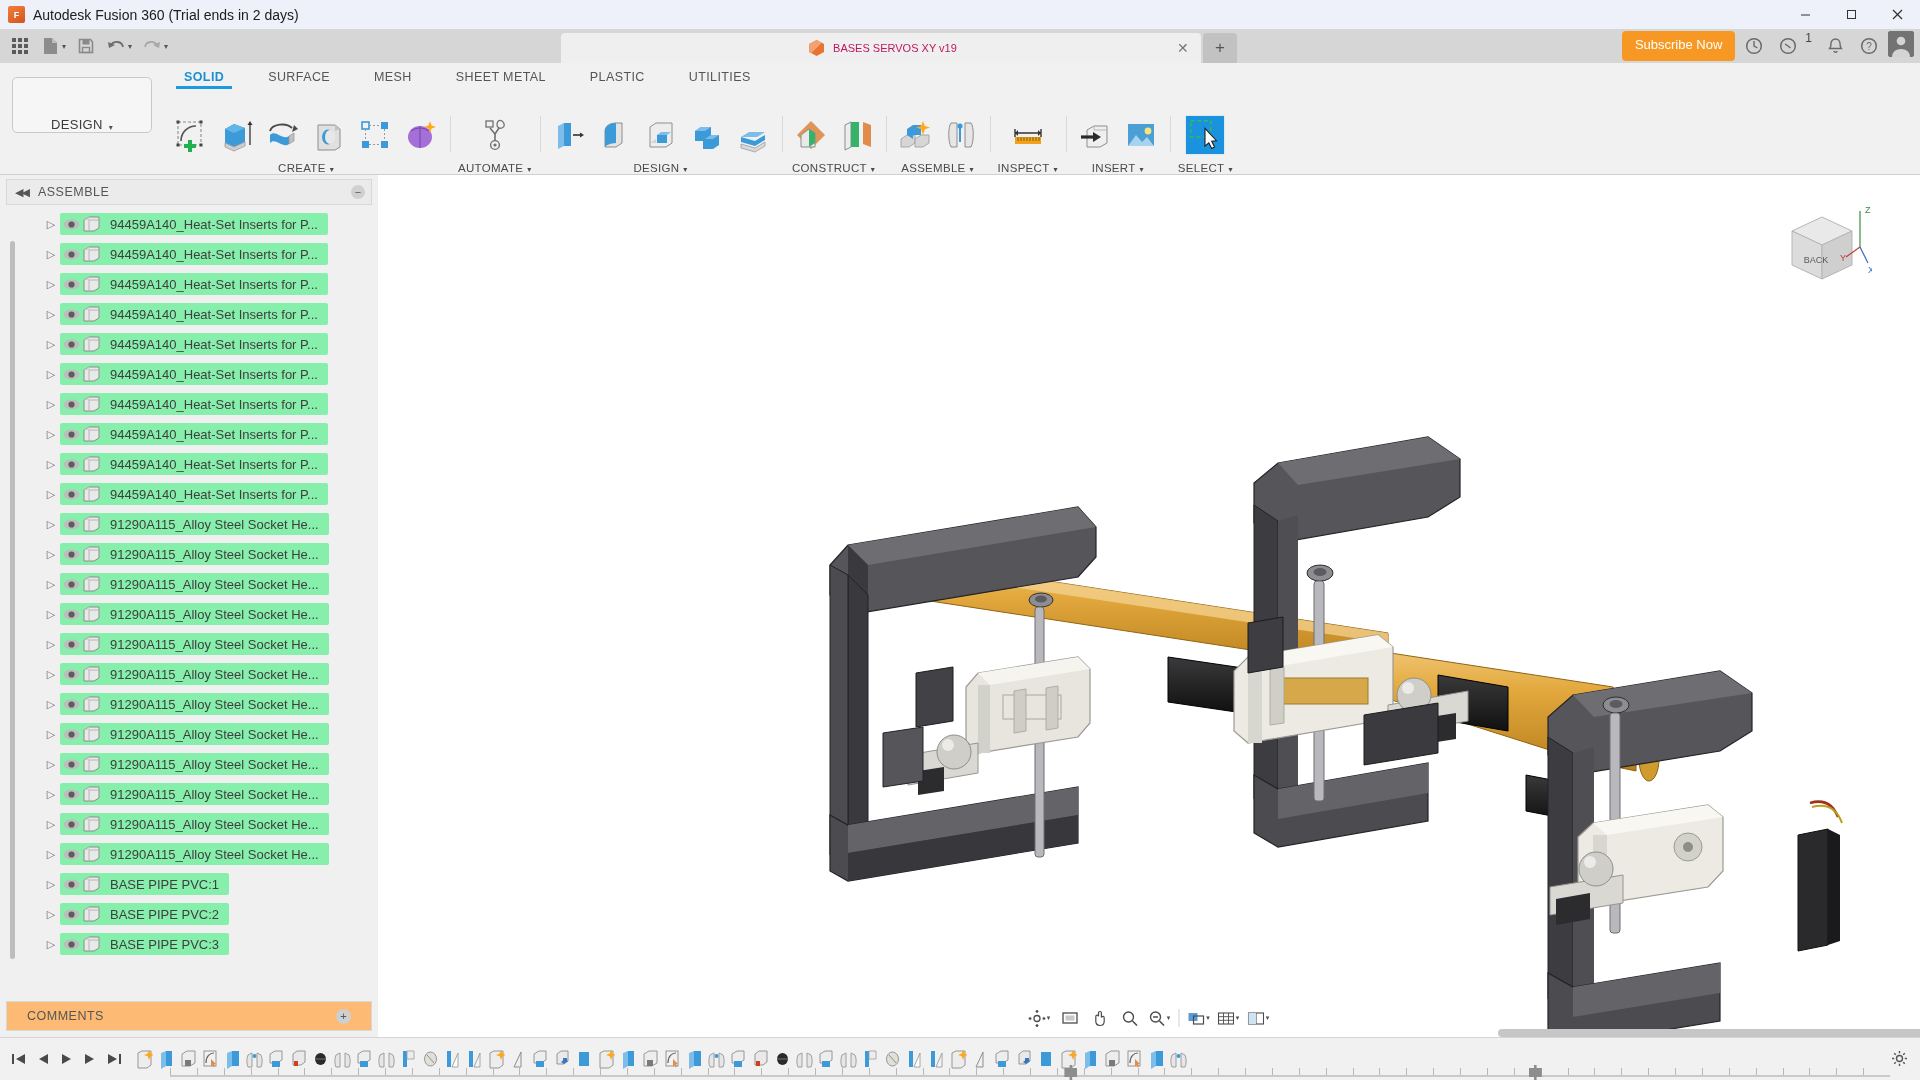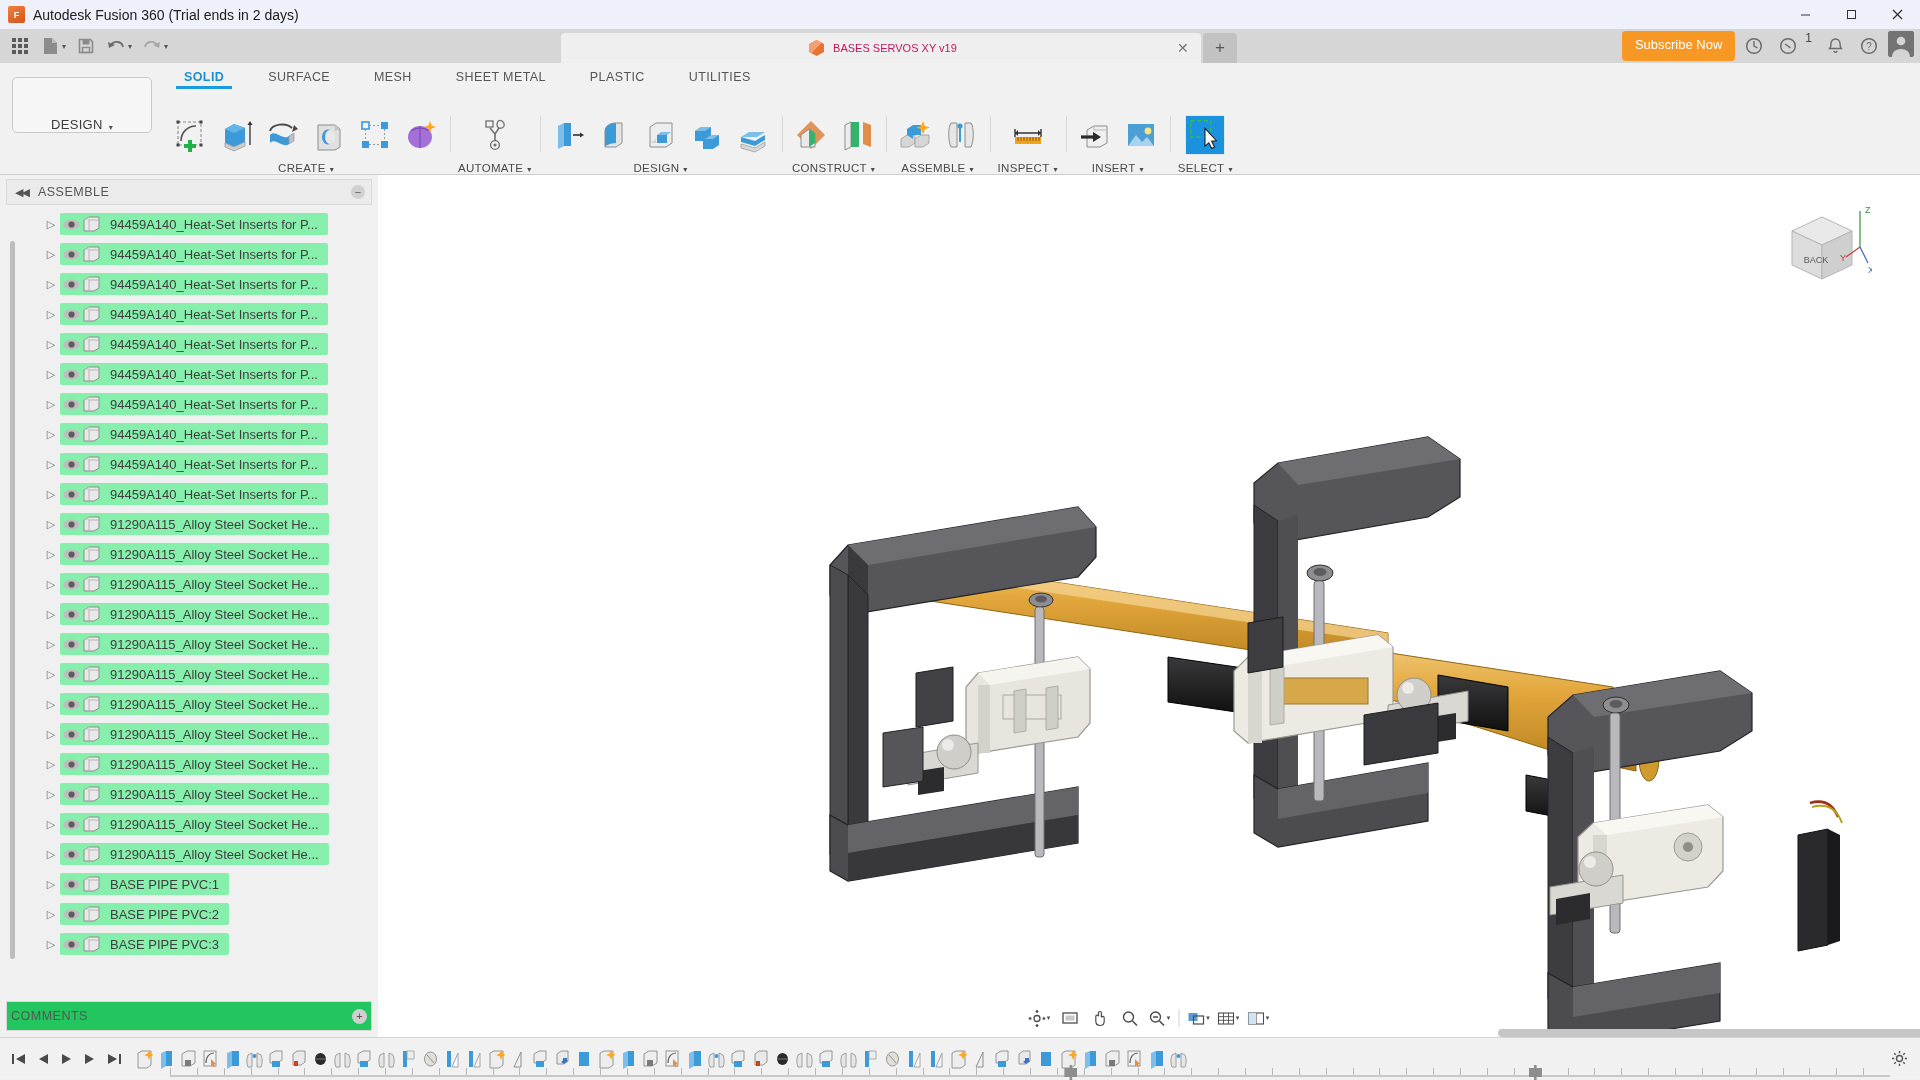--- a/index.html
+++ b/index.html
@@ -130,22 +130,22 @@
   .trow{display:flex;align-items:center;height:30px;padding-left:42px;cursor:default;}
   .trow .tw{display:flex;align-items:center;background:#86efac;border-radius:2px;height:22px;padding-right:10px;}
   .tri{width:18px;text-align:center;color:#6a6a6a;font-size:11px;flex:none;}
   .eye{
     width:22px;height:22px;flex:none;display:flex;align-items:center;justify-content:center;
   }
   .eye svg{display:block;}
   .compicon{width:19px;height:18px;flex:none;margin-right:9px;}
   .tname{font-size:13px;color:#3f3f3f;white-space:nowrap;}
   #commentsbar{
-    height:30px;margin:4px 6px 6px 6px;background:#22c55e;border:1px solid #d8d8d8;
-    display:flex;align-items:center;padding:0 4px;cursor:default;
+    height:30px;margin:4px 6px 6px 6px;background:#fdba74;border:1px solid #d8d8d8;
+    display:flex;align-items:center;padding:0 20px;cursor:default;
   }
   #commentsbar .lbl{font-size:12.5px;color:#555;letter-spacing:.5px;}
   #commentsbar .plus{
     margin-left:auto;width:15px;height:15px;border-radius:50%;background:#cfcfcf;color:#555;
     font-size:11px;display:flex;align-items:center;justify-content:center;
   }
   
   #canvas{flex:1;background:#fff;position:relative;overflow:hidden;}
   #viewcube{position:absolute;right:48px;top:26px;width:100px;height:100px;}
   #navbar{

